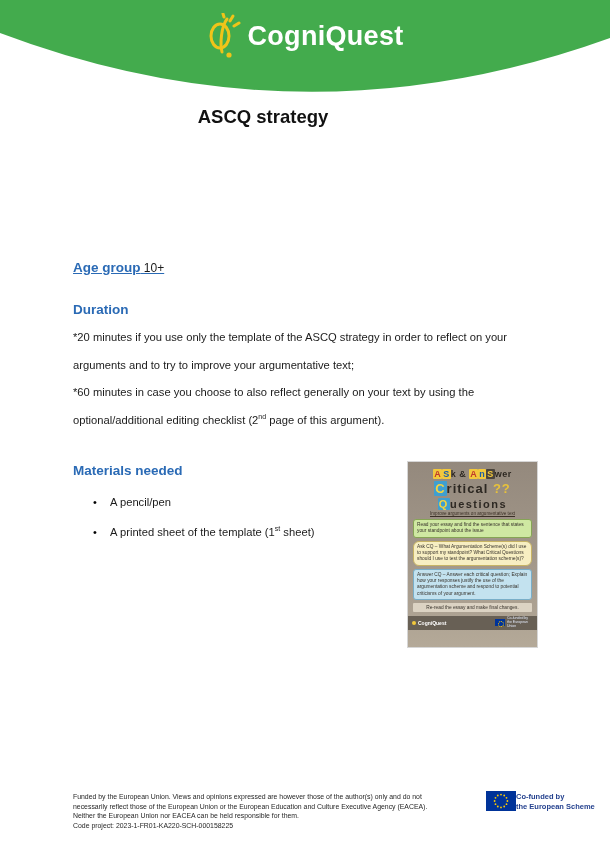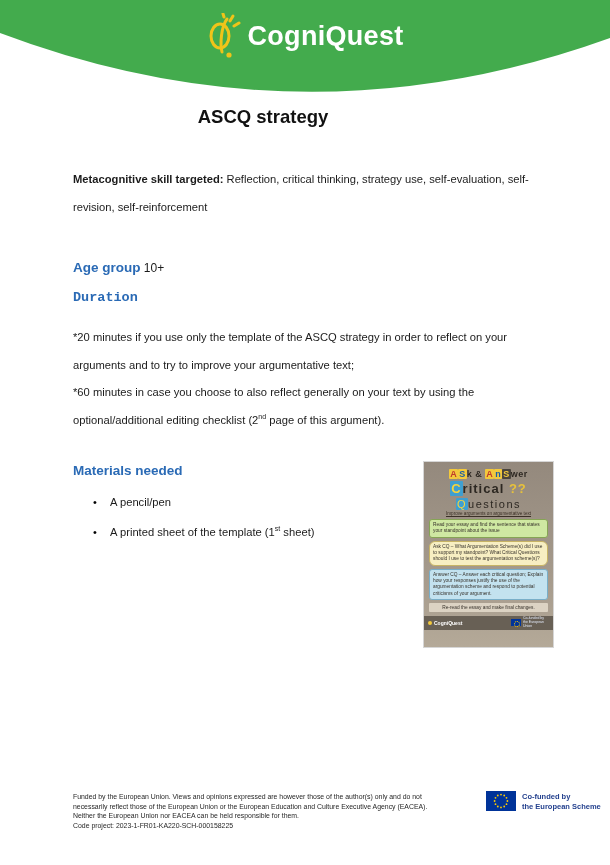--- a/index.html
+++ b/index.html
@@ -11,40 +11,40 @@
   .banner { position:absolute; left:0; top:0; width:610px; height:95px; }
   .logo { position:absolute; left:0; top:13px; width:610px; display:flex; justify-content:center; align-items:center; gap:7px; }
   .logo-text { color:#ffffff; font-size:27px; font-weight:600; letter-spacing:.3px; }
 
   
   .doc-title { position:absolute; left:0; top:106px; width:526px; text-align:center; font-size:18.5px; font-weight:bold; color:#111; }
   .para { position:absolute; left:73px; width:482px; font-size:11.2px; line-height:27.5px; color:#1b1b1b; }
   .meta { top:166px; }
   .bold-lead { font-weight:bold; }
   .h-blue { position:absolute; left:73px; font-size:13.5px; font-weight:bold; color:#2a6ab5; }
-  .h-age { top:260px; }
+  .h-age { top:260px;text-decoration:underline; }
   .age-val { font-weight:normal; color:#1b1b1b; font-size:12px; }
-  .h-dur { top:290px;font-family:Liberation Mono, monospace; }
+  .h-dur { top:302px; }
   .p30 { top:324px; }
   .p60 { top:379px; }
   .h-mat { top:463px; }
   sup { font-size:7px; vertical-align:super; line-height:0; }
 
   .bullets { position:absolute; left:93px; top:496px; width:300px; list-style:none; }
   .bullets li { display:flex; align-items:flex-start; margin-bottom:17px; font-size:11.2px; line-height:13px; }
   .dot { width:17px; font-size:11px; color:#000; }
 
   
   .poster { position:absolute; left:407px; top:461px; width:131px; height:187px;
             background:linear-gradient(180deg,#94897d 0%,#a3988a 55%,#b4a998 100%);
-            border:1px solid #d6d6d6; padding:5px 5px 4px 5px; display:flex; flex-direction:column; gap:3px; overflow:hidden;margin-left:16px; }
+            border:1px solid #d6d6d6; padding:5px 5px 4px 5px; display:flex; flex-direction:column; gap:3px; overflow:hidden; }
   .p-title { text-align:center; color:#2d2822; }
   .p-t1 { font-size:9px; font-weight:bold; letter-spacing:.5px; margin-top:2px; }
   .p-t2 { font-size:13px; font-weight:bold; letter-spacing:1px; margin-top:2px; }
-  .p-t3 { font-size:11px; font-weight:normal; letter-spacing:1.5px; margin-top:2px; }
+  .p-t3 { font-size:11px; font-weight:bold; letter-spacing:1.5px; margin-top:2px; }
   .note { display:inline-block; padding:0 1px; border-radius:1px; }
   .ny { background:#f3c93c; }
   .nb { background:#3f9fd0; color:#f6d43c; }
   .nd { background:#4a443d; color:#f3c93c; }
   .red { color:#c0392b; }
   .blu { color:#1a5fa8; }
   .pl { color:#2d2822; }
   .marks { color:#e8c23a; font-weight:bold; }
   .p-sub { font-size:4.6px; text-align:center; color:#3b3026; text-decoration:underline; margin-top:1px; }
   .p-box { font-size:4.8px; line-height:1.32; color:#37322b; border-radius:3px; padding:2px 3px; }
@@ -55,21 +55,21 @@
   .p-bar { margin:1px -5px 0 -5px; background:#686055; height:14px; display:flex; align-items:center; justify-content:space-between; padding:0 4px; }
   .p-brand { font-size:5px; color:#fff; font-weight:bold; display:flex; align-items:center; gap:2px; }
   .p-brand-dot { width:4px; height:4px; border-radius:50%; background:#f3c93c; display:inline-block; }
   .p-eu { display:flex; align-items:center; gap:2px; }
   .p-eu-flag { width:10px; height:7px; background:#003399; display:inline-block; position:relative; }
   .p-eu-flag::after { content:""; position:absolute; left:3px; top:1.5px; width:4px; height:4px; border:.6px dotted #ffcc00; border-radius:50%; }
   .p-eu-label { font-size:3.5px; color:#dfe6f5; width:26px; line-height:1.1; }
 
   
   .footer { position:absolute; left:73px; top:792px; width:412px; font-size:6.9px; line-height:9.7px; color:#1f1f1f; }
-  .eu-block { position:absolute; left:486px; top:791px; display:flex; align-items:flex-start; gap:6px; }
+  .eu-block { position:absolute; left:486px; top:791px; display:flex; align-items:flex-start; }
   .eu-flag { width:30px; height:20px; background:#003399; position:relative; flex:0 0 auto; }
   .eu-text { font-size:7.5px; font-weight:bold; color:#24418e; line-height:9.5px; padding-top:1px; }
 </style>
 </head>
 <body>
 
 <div class="page">
 
   <svg class="banner" viewBox="0 0 610 95" preserveAspectRatio="none" aria-hidden="true">
     <path d="M0 0 H610 V38 Q305 148 0 33 Z" fill="#43ab4d"></path>
@@ -84,23 +84,20 @@
         <path d="M27 13 L32 10"></path>
         <path d="M17 4 L16 0.8"></path>
       </g>
       <circle cx="22" cy="42" r="2.6" fill="#f0c419"></circle>
     </svg>
     <span class="logo-text">CogniQuest</span>
   </div>
 
   <div class="doc-title">ASCQ strategy</div>
 
-  <p class="para meta">
-    <span class="bold-lead">Metacognitive skill targeted:</span><span> Reflection, critical thinking, strategy use, self-evaluation, self-revision, self-reinforcement</span>
-  </p>
 
   <div class="h-blue h-age">
     <span>Age group</span><span class="age-val"> 10+</span>
   </div>
 
   <div class="h-blue h-dur">Duration</div>
   <p class="para p30">*20 minutes if you use only the template of the ASCQ strategy in order to reflect on your arguments and to try to improve your argumentative text;</p>
   <p class="para p60">
     <span>*60 minutes in case you choose to also reflect generally on your text by using the optional/additional editing checklist (2</span><sup>nd</sup><span> page of this argument).</span>
   </p>

